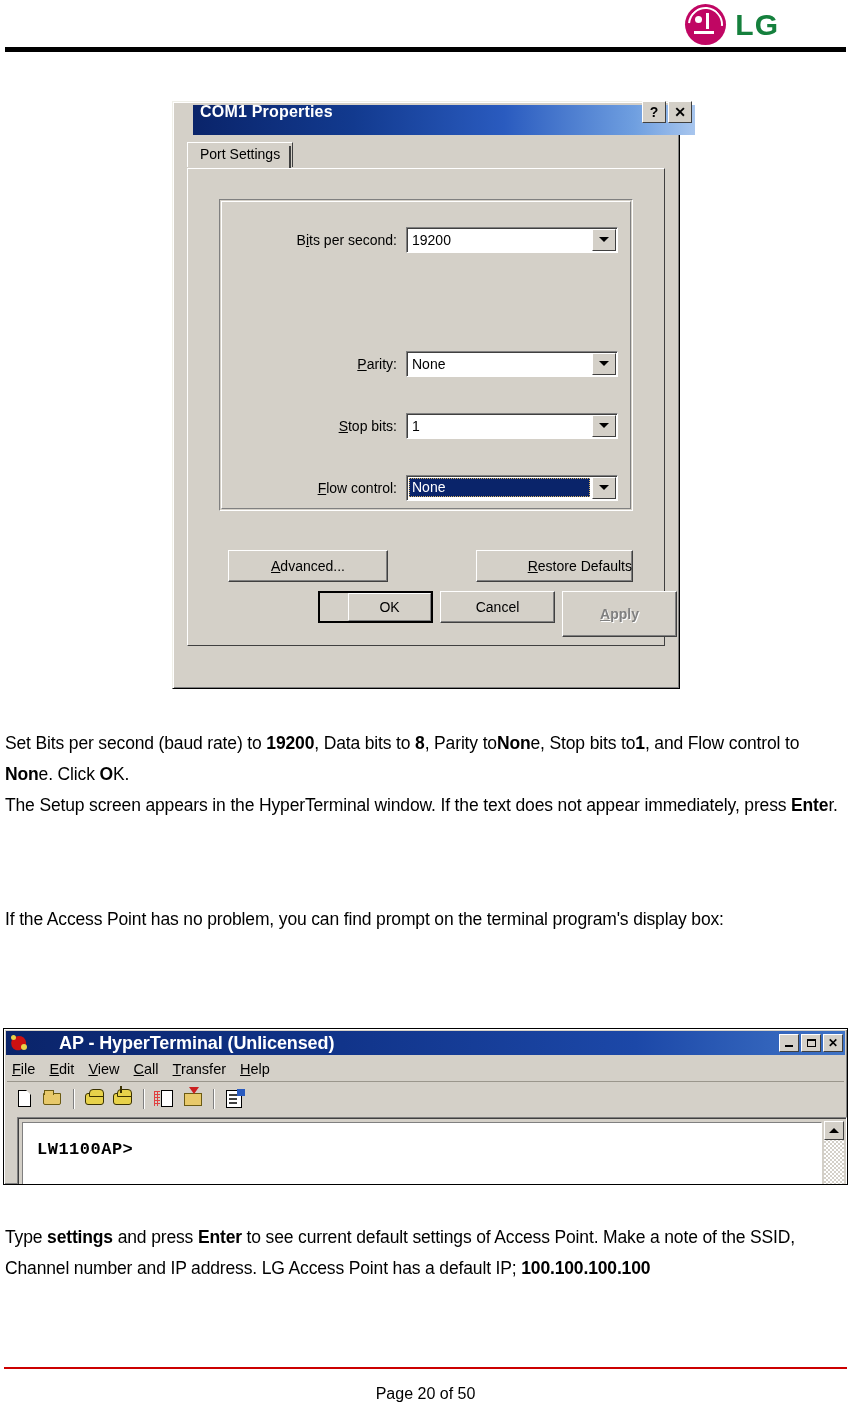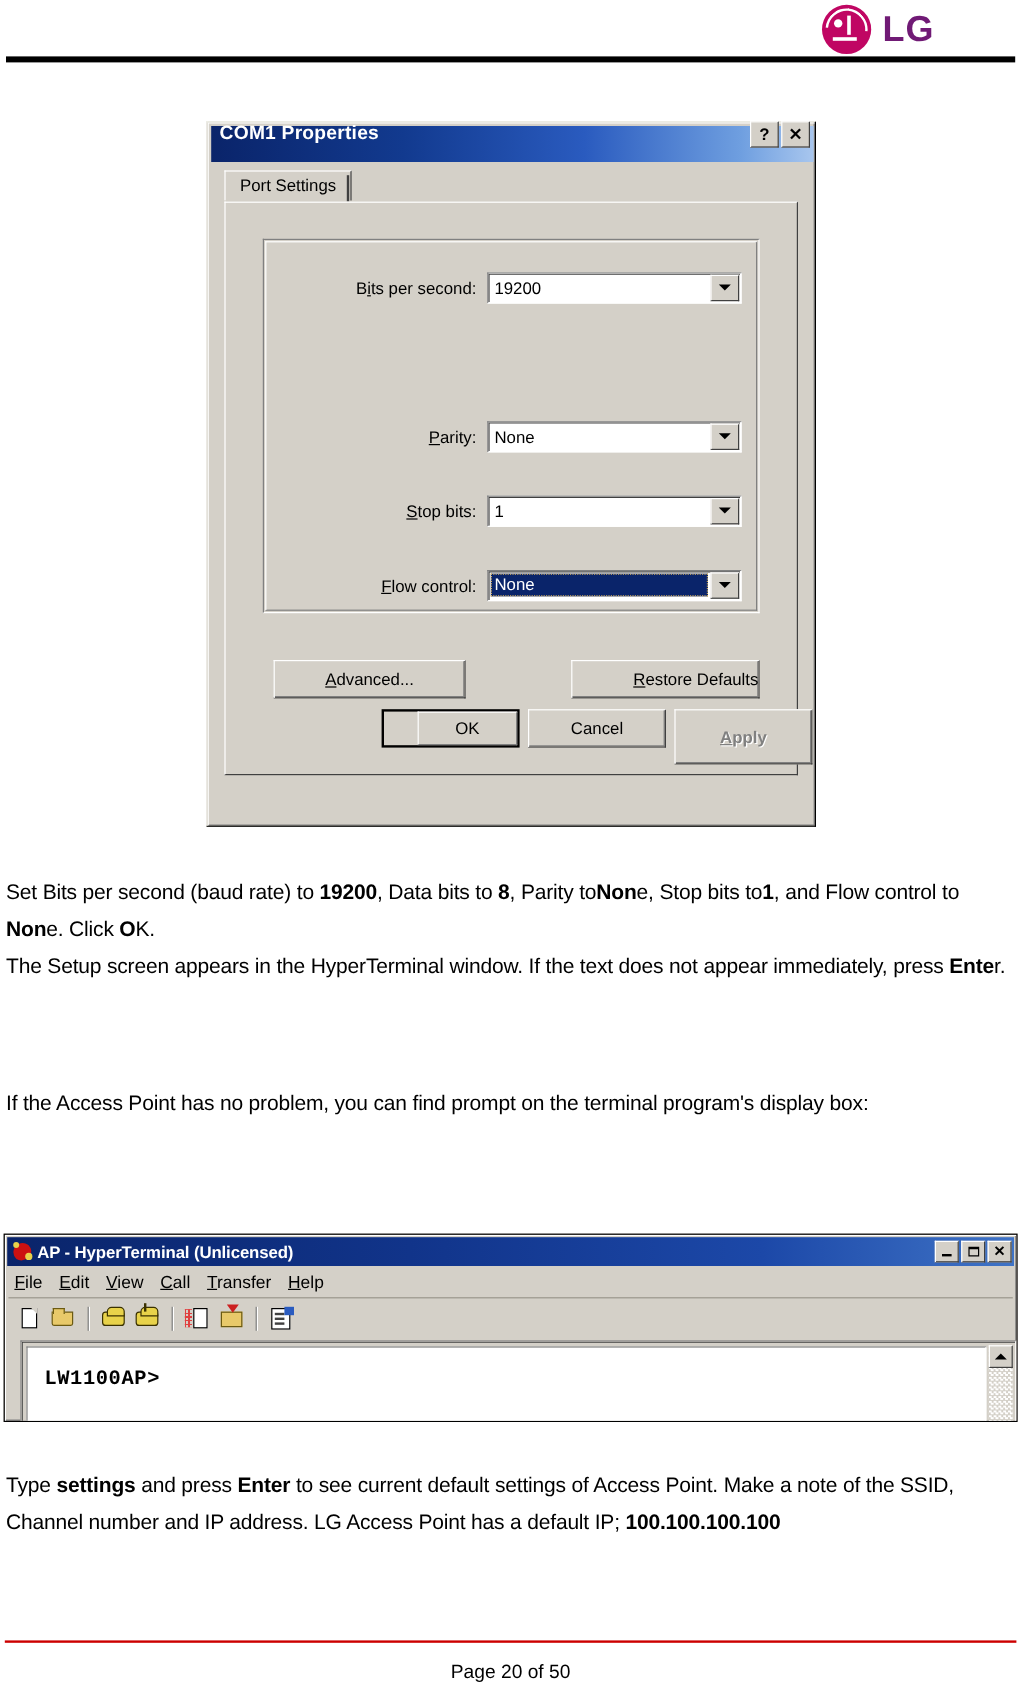--- a/index.html
+++ b/index.html
@@ -64,21 +64,21 @@
     border: 2px solid #ffffff;
     border-left-color: transparent;
     border-bottom-color: transparent;
     transform: rotate(-40deg);
   }
   .lg-word {
     font-family: "Liberation Sans", sans-serif;
     font-weight: bold;
     font-size: 30px;
     letter-spacing: 1px;
-    color: #701a75;
+    color: #15803d;
     line-height: 1;
   }
   .header-rule {
     position: absolute;
     left: 5px; top: 47px;
     width: 841px; height: 5px;
     background: #000000;
   }
 
   
@@ -88,21 +88,21 @@
     width: 508px; height: 588px;
     background: #d4d0c8;
     border: 1px solid #000000;
     border-top-color: #efefe8;
     border-left-color: #efefe8;
     box-shadow: inset 1px 1px 0 #ffffff, inset -1px -1px 0 #808080;
     font-size: 13px;
   }
   .dlg-titlebar {
     position: absolute;
-    left: 3px; top: 3px;
+    left: 20px; top: 3px;
     width: 502px; height: 30px;
     background: linear-gradient(to right, #0a246a 0%, #123a8f 32%, #2a5bbf 62%, #6f9fe0 88%, #a8c6ee 100%);
     display: flex;
     align-items: center;
     padding: 0 3px 16px 7px;
   }
   .dlg-title {
     color: #ffffff;
     font-size: 16px;
     font-weight: bold;
@@ -333,24 +333,25 @@
   .ht-icon .dot2 {
     position: absolute;
     left: 1px; top: 0px;
     width: 5px; height: 5px;
     border-radius: 50%;
     background: #e8d24a;
   }
   .ht-title {
     flex: 1;
     color: #ffffff;
-    font-size: 14px;
+    font-size: 18px;
     font-weight: bold;
     white-space: nowrap;
     letter-spacing: -0.1px;
+    margin-left: 28px;
   }
   .ht-btn {
     width: 20px; height: 18px;
     margin-left: 2px;
     background: #d4d0c8;
     border: 1px solid #ffffff;
     border-right-color: #404040;
     border-bottom-color: #404040;
     display: flex;
     align-items: center;

